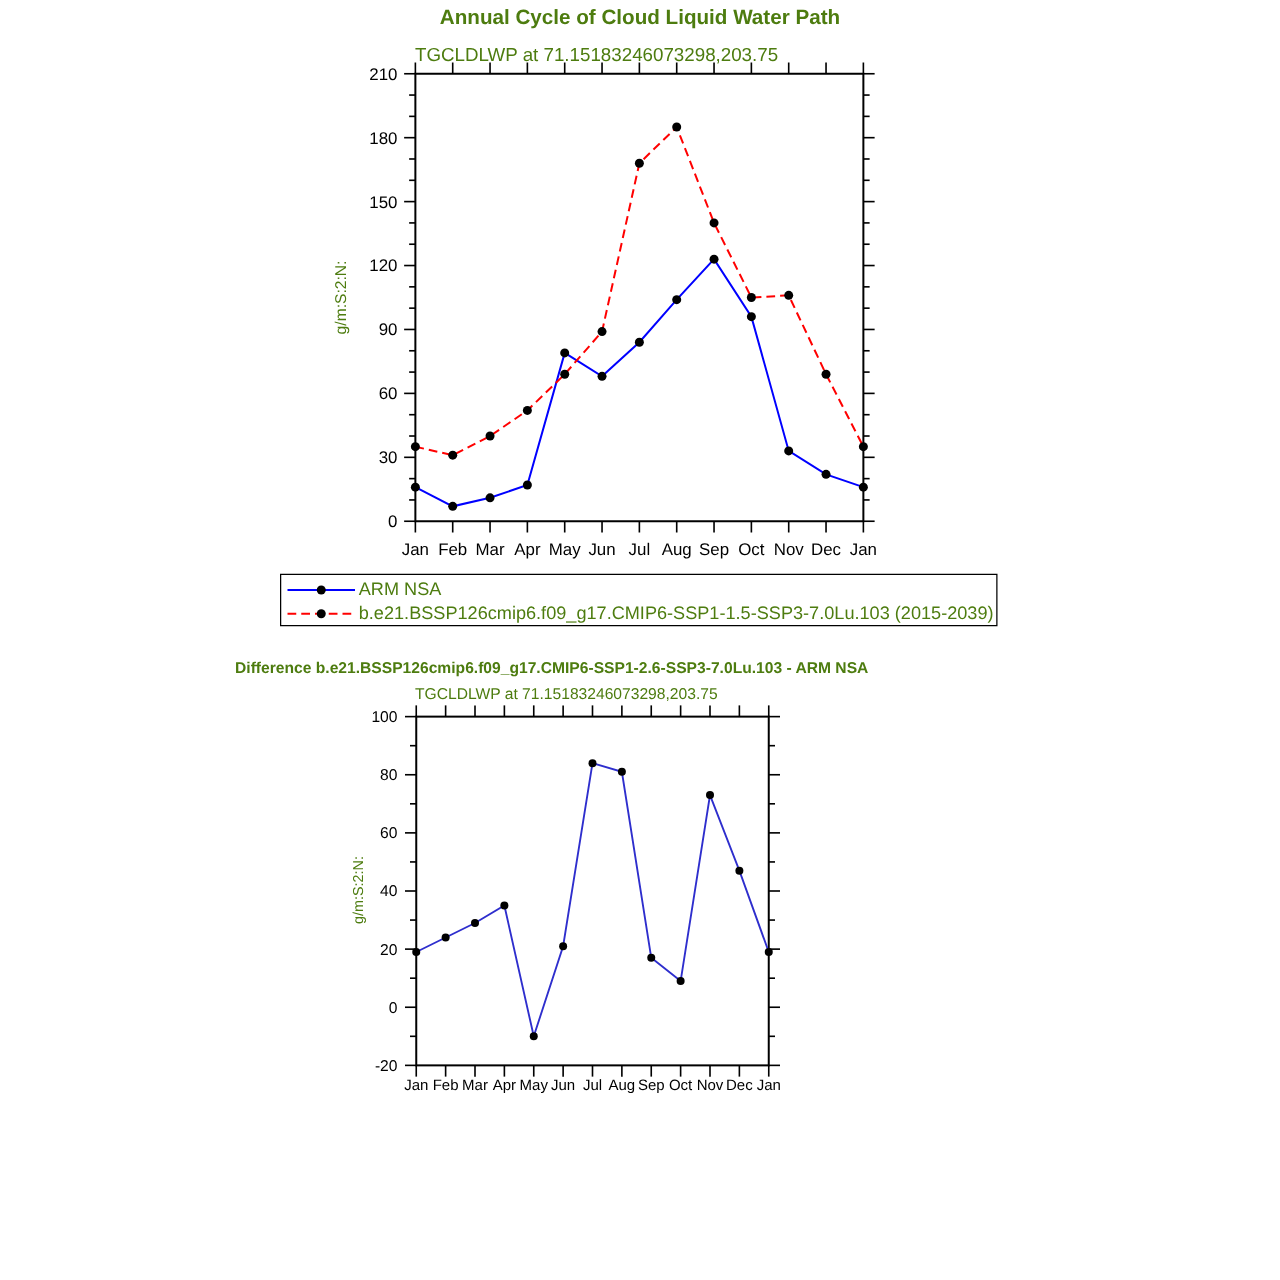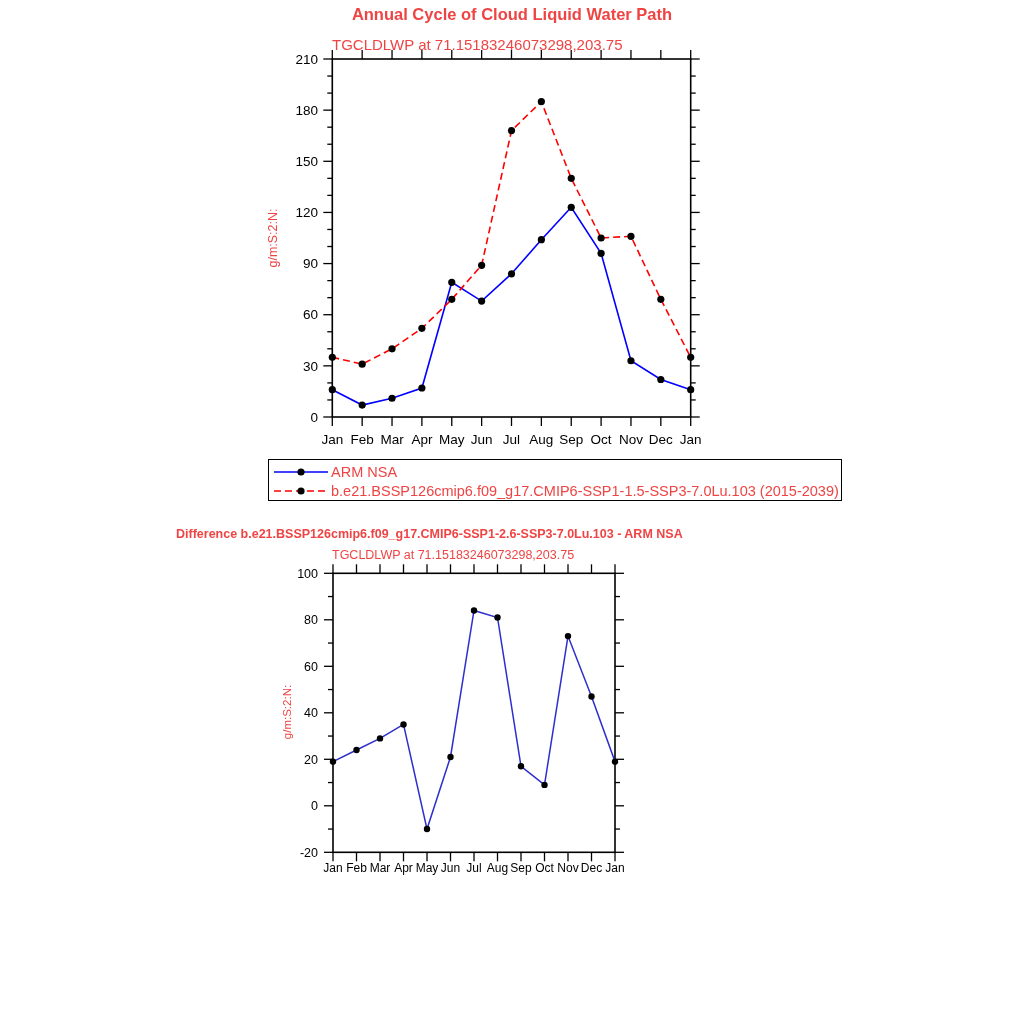--- a/index.html
+++ b/index.html
@@ -1,28 +1,28 @@
 <!DOCTYPE html>
 <html><head>
 <meta charset="utf-8">
 <style>
   html,body{margin:0;padding:0;background:#fff;}
   #canvas{position:relative;width:1024px;height:1004px;background:#ffffff;
-          font-family:"Liberation Sans", sans-serif;color:#ef4444;overflow:hidden;border-radius:26px;}
+          font-family:"Liberation Sans", sans-serif;color:#4d7c0f;overflow:hidden;border-radius:26px;}
   .abs{position:absolute;white-space:nowrap;}
   #main-title{left:232px;top:5px;width:560px;text-align:center;font-size:16.5px;font-weight:bold;}
   #top-subtitle{left:332px;top:36px;font-size:15px;}
-  #bottom-title{left:176px;top:527px;font-size:12.5px;font-weight:bold;}
+  #bottom-title{left:188px;top:527px;font-size:12.5px;font-weight:bold;}
   #bottom-subtitle{left:332px;top:548px;font-size:12.5px;}
   .ylab{position:absolute;transform:translate(-50%,-50%) rotate(-90deg);font-size:12.5px;}
   #top-ylabel{left:273px;top:238px;}
   #bottom-ylabel{left:287px;top:712px;font-size:11.5px;}
   #chart-svg{position:absolute;left:0;top:0;}
   #legend{position:absolute;left:224px;top:459px;width:574px;height:42px;
-          border:1px solid #000;box-sizing:border-box;padding-top:2px;margin-left:44px;}
+          border:1px solid #000;box-sizing:border-box;padding-top:2px;}
   .legend-row{display:flex;align-items:center;height:19px;padding-left:4px;font-size:14.5px;}
   .legend-row svg{flex:0 0 auto;margin-right:2px;}
 </style>
 </head>
 <body>
 
 <div id="canvas">
 
   <div id="main-title" class="abs">Annual Cycle of Cloud Liquid Water Path</div>
 

